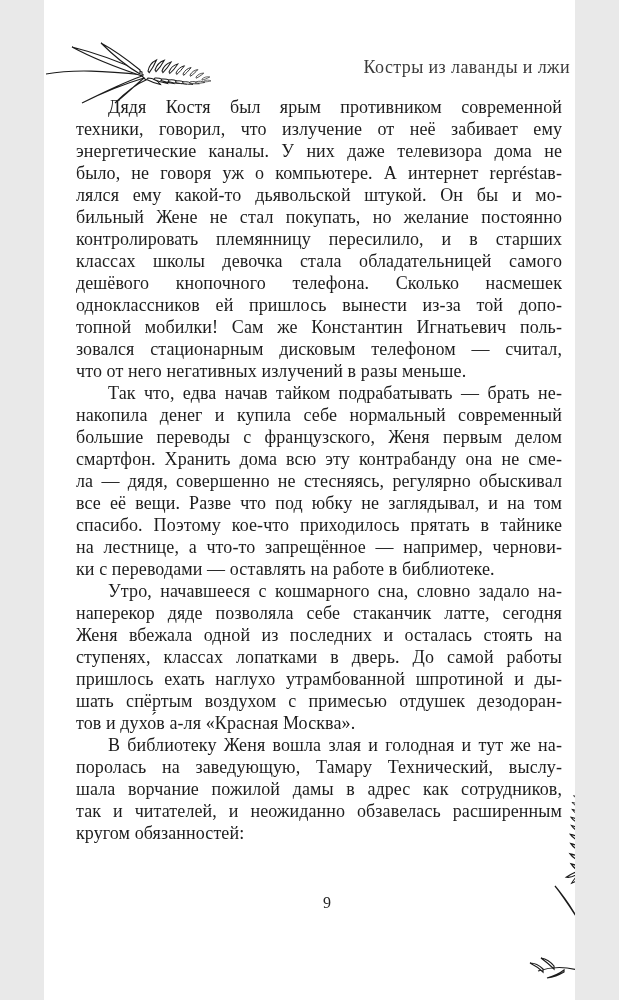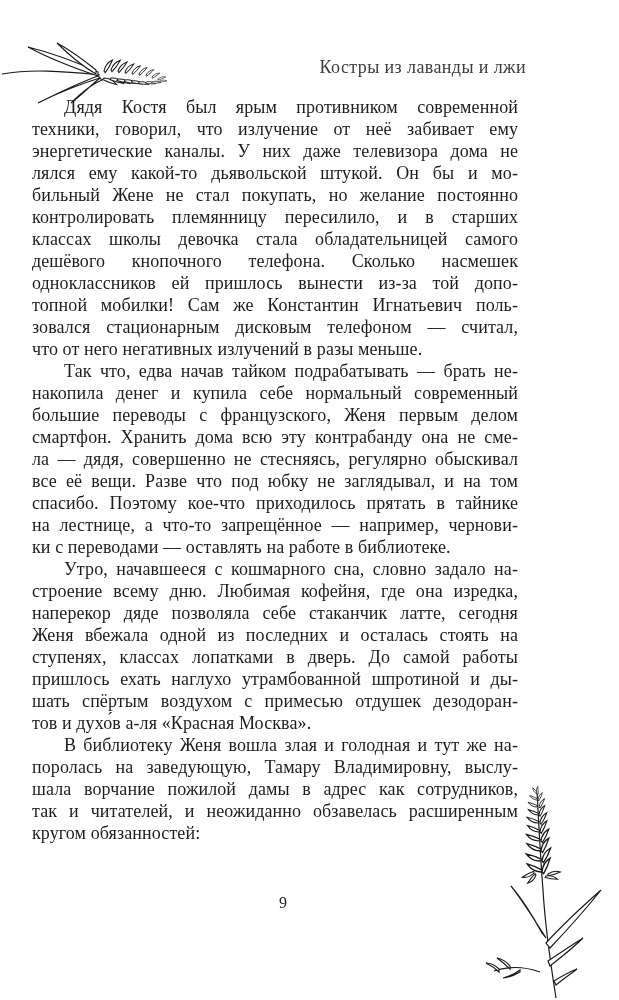--- a/index.html
+++ b/index.html
@@ -1,17 +1,17 @@
 <!DOCTYPE html>
 <html><head>
 <meta charset="utf-8">
 <style>
   html,body{margin:0;padding:0;background:#e9e9e9;}
   .page{
-    position:relative;width:619px;height:1000px;background:#ffffff;
+    position:relative;width:531px;height:1000px;background:#ffffff;
     overflow:hidden;margin:0 auto;
     font-family:"Liberation Serif","DejaVu Serif",serif;
     color:#1d1d1d;
   }
   .running-title{
     position:absolute;left:40px;top:57px;width:486px;
     text-align:right;font-size:18px;letter-spacing:0.4px;color:#3c3c3c;
   }
   .text-block{
     position:absolute;left:32px;top:96px;width:486px;
@@ -71,20 +71,21 @@
     </svg>
   </span>
 
   <div class="running-title">Костры из лаванды и лжи</div>
 
   <div class="text-block">
       <div class="para">
         <div class="line first">Дядя Костя был ярым противником современной</div>
         <div class="line">техники, говорил, что излучение от неё забивает ему</div>
         <div class="line">энергетические каналы. У них даже телевизора дома не</div>
+        <div class="line">было, не говоря уж о компьютере. А интернет représtав-</div>
         <div class="line">лялся ему какой-то дьявольской штукой. Он бы и мо-</div>
         <div class="line">бильный Жене не стал покупать, но желание постоянно</div>
         <div class="line">контролировать племянницу пересилило, и в старших</div>
         <div class="line">классах школы девочка стала обладательницей самого</div>
         <div class="line">дешёвого кнопочного телефона. Сколько насмешек</div>
         <div class="line">одноклассников ей пришлось вынести из-за той допо-</div>
         <div class="line">топной мобилки! Сам же Константин Игнатьевич поль-</div>
         <div class="line">зовался стационарным дисковым телефоном — считал,</div>
         <div class="line last">что от него негативных излучений в разы меньше.</div>
       </div>
@@ -94,31 +95,30 @@
         <div class="line">большие переводы с французского, Женя первым делом</div>
         <div class="line">смартфон. Хранить дома всю эту контрабанду она не сме-</div>
         <div class="line">ла — дядя, совершенно не стесняясь, регулярно обыскивал</div>
         <div class="line">все её вещи. Разве что под юбку не заглядывал, и на том</div>
         <div class="line">спасибо. Поэтому кое-что приходилось прятать в тайнике</div>
         <div class="line">на лестнице, а что-то запрещённое — например, чернови-</div>
         <div class="line last">ки с переводами — оставлять на работе в библиотеке.</div>
       </div>
       <div class="para">
         <div class="line first">Утро, начавшееся с кошмарного сна, словно задало на-</div>
-        <div class="line">строение всему дню. Любимая кофейня, где она изредка,</div>
         <div class="line">наперекор дяде позволяла себе стаканчик латте, сегодня</div>
         <div class="line">Женя вбежала одной из последних и осталась стоять на</div>
         <div class="line">ступенях, классах лопатками в дверь. До самой работы</div>
         <div class="line">пришлось ехать наглухо утрамбованной шпротиной и ды-</div>
         <div class="line">шать спёртым воздухом с примесью отдушек дезодоран-</div>
         <div class="line last">тов и духо́в а-ля «Красная Москва».</div>
       </div>
       <div class="para">
         <div class="line first">В библиотеку Женя вошла злая и голодная и тут же на-</div>
-        <div class="line">поролась на заведующую, Тамару Владимировну, выслу-</div>
+        <div class="line">поролась на заведующую, Тамару Технический, выслу-</div>
         <div class="line">шала ворчание пожилой дамы в адрес как сотрудников,</div>
         <div class="line">так и читателей, и неожиданно обзавелась расширенным</div>
         <div class="line last">кругом обязанностей:</div>
       </div>
     </div>
 
   <div class="page-number">9</div>
 
   <span class="sprig-bottom">
     <svg width="135" height="225" viewBox="0 0 135 225" fill="none" stroke="#1b1b1b" stroke-width="1.2">

